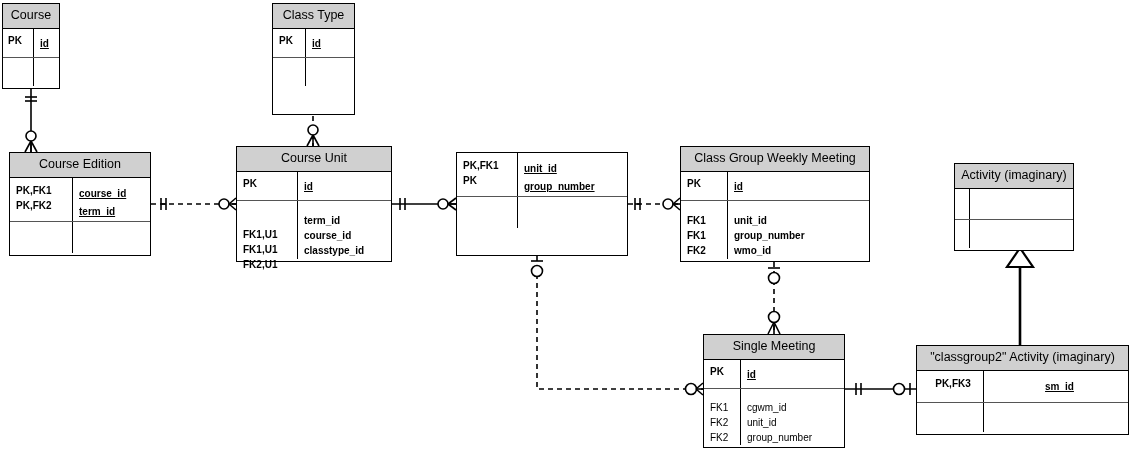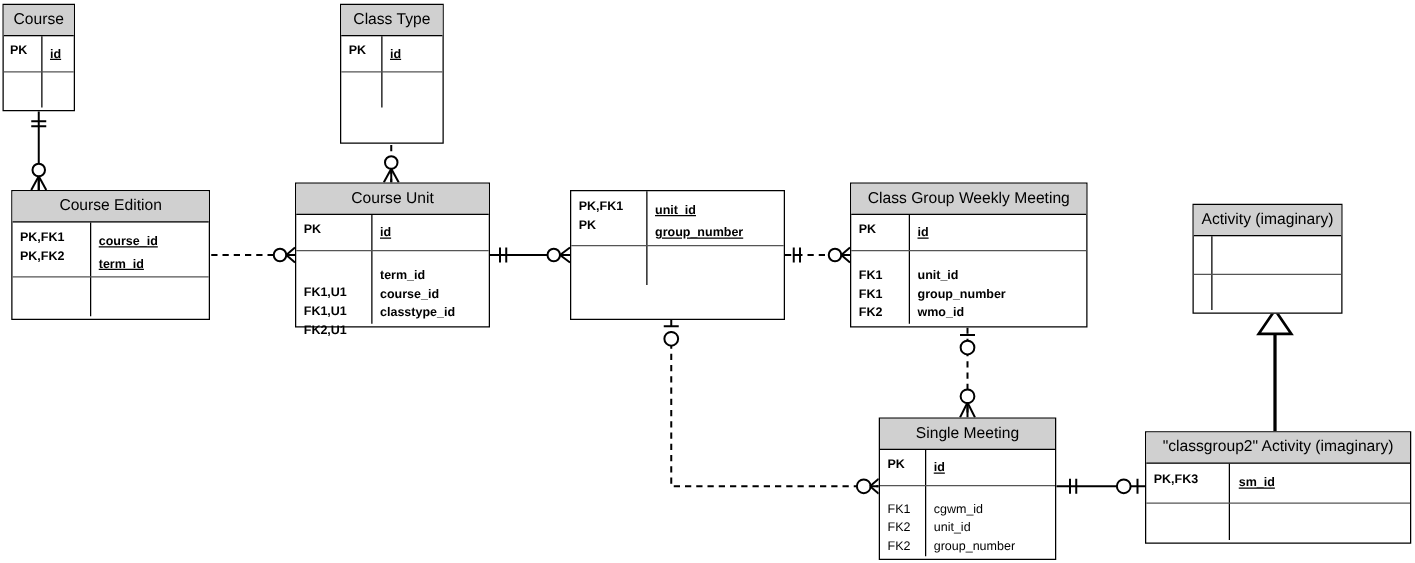--- a/index.html
+++ b/index.html
@@ -148,21 +148,21 @@
       </div>
       <div style="flex:1;box-sizing:border-box;">
         <div class="sect" style="height:28px;padding:4px 0 0 7px;">
           <div class="row b u" style="display:inline-block;">id</div>
         </div>
         <div class="sect" style="height:29px;border:0;"></div>
       </div>
     </div>
   </div>
 
-  <div class="entity" style="left:9px;top:152px;width:159px;height:104px;">
+  <div class="entity" style="left:9px;top:152px;width:142px;height:104px;">
     <div class="ent-title">Course Edition</div>
     <div class="ent-body" style="height:75px;position:relative;">
       <div class="bar" style="left:62px;"></div>
       <div class="hline" style="top:43px;"></div>
       <div style="width:62px;box-sizing:border-box;">
         <div class="sect" style="height:43px;padding:5px 0 0 6px;">
           <div class="row b">PK,FK1</div>
           <div class="row b">PK,FK2</div>
         </div>
         <div class="sect" style="height:31px;border:0;"></div>
@@ -287,21 +287,21 @@
           <div class="row">cgwm_id</div>
           <div class="row">unit_id</div>
           <div class="row">group_number</div>
         </div>
       </div>
     </div>
   </div>
 
   <div class="entity" style="left:916px;top:345px;width:213px;height:90px;">
     <div class="ent-title">"classgroup2" Activity (imaginary)</div>
-    <div class="ent-body" style="height:61px;position:relative;">
+    <div class="ent-body" style="height:61px;position:relative;text-align:center;">
       <div class="bar" style="left:66px;"></div>
       <div class="hline" style="top:31px;"></div>
       <div style="width:66px;box-sizing:border-box;">
         <div class="sect" style="height:31px;padding:5px 0 0 6px;">
           <div class="row b">PK,FK3</div>
         </div>
         <div class="sect" style="height:30px;border:0;"></div>
       </div>
       <div style="flex:1;box-sizing:border-box;">
         <div class="sect" style="height:31px;padding:5px 0 0 8px;">

